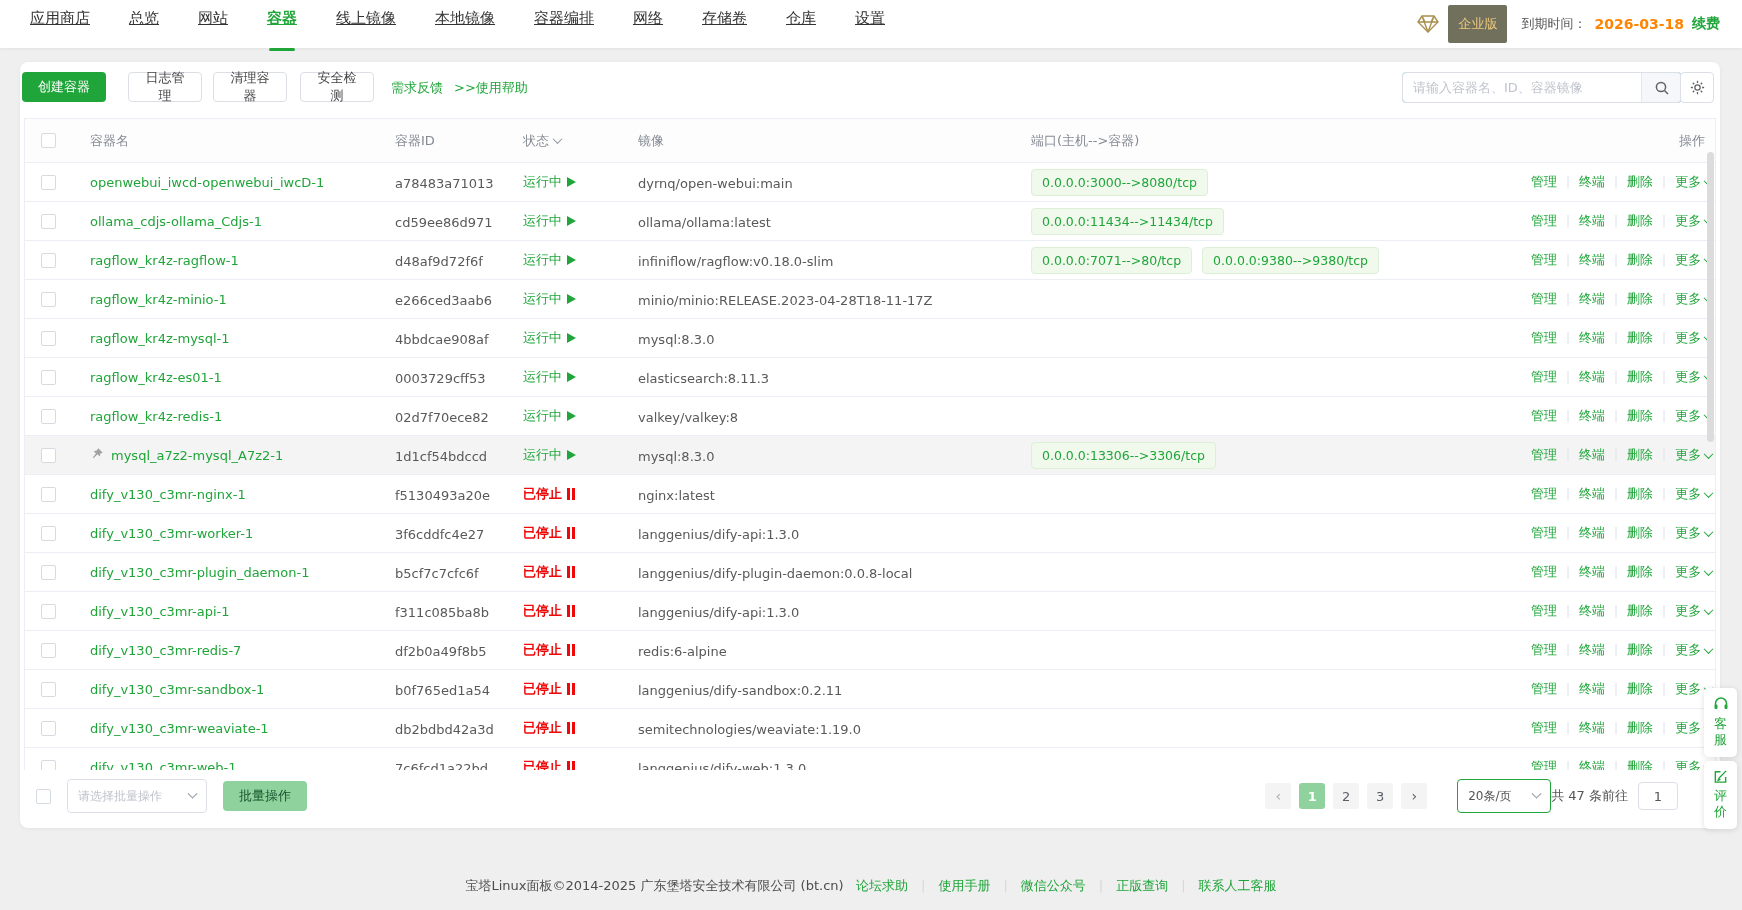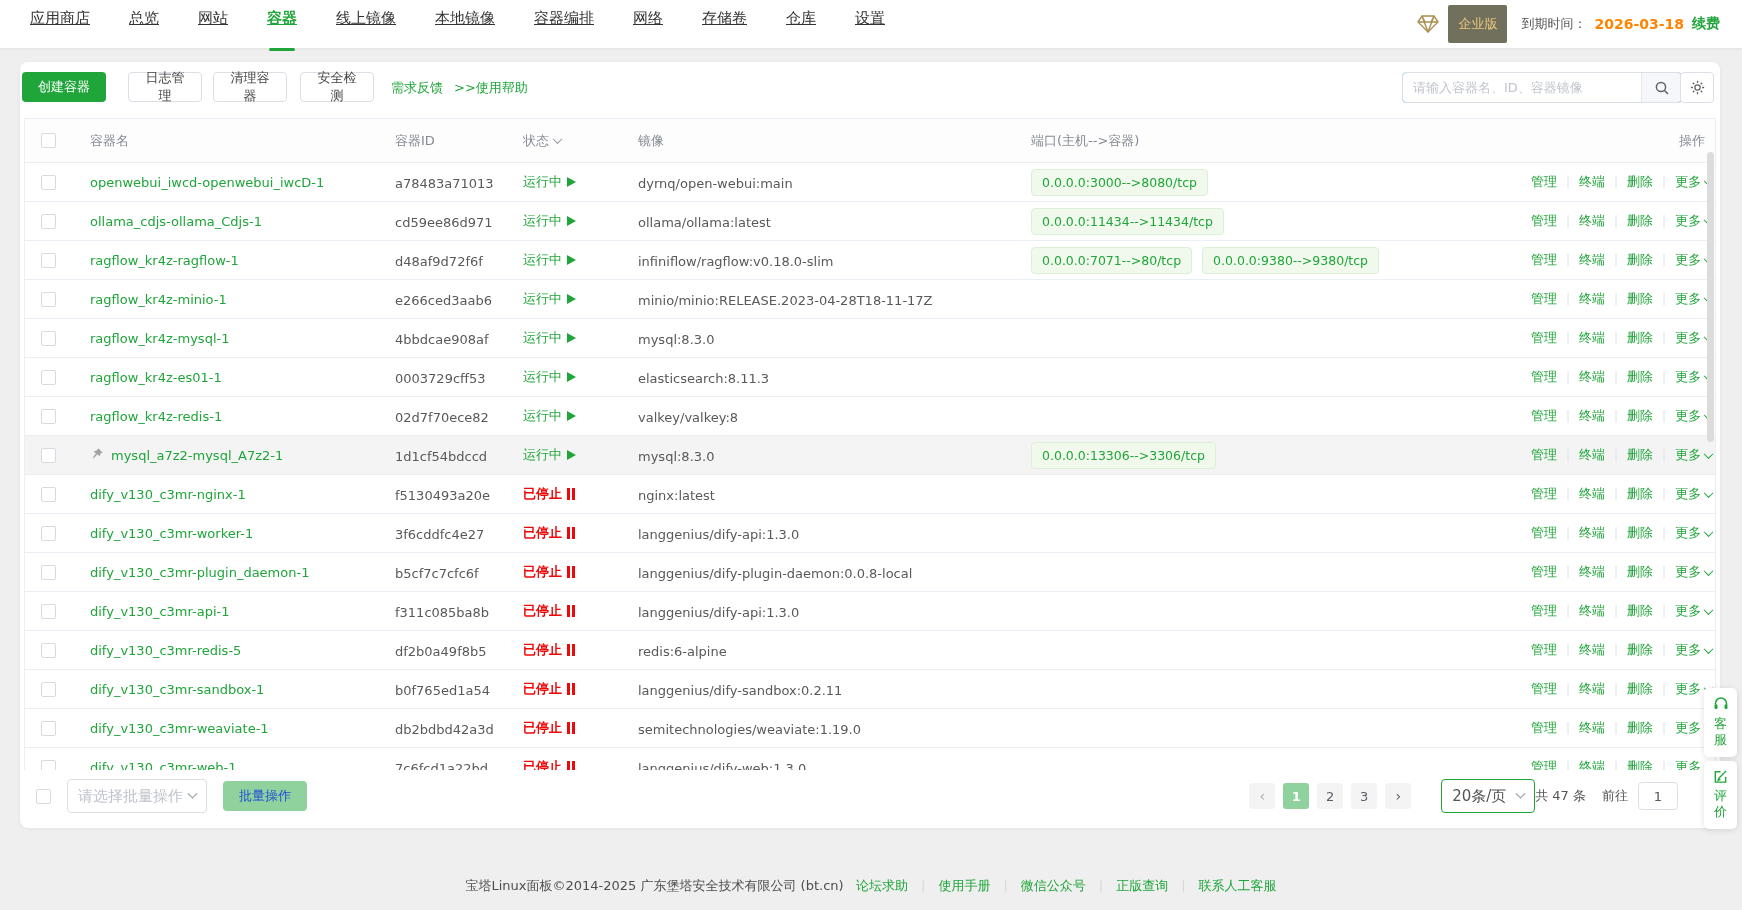--- a/index.html
+++ b/index.html
@@ -66,23 +66,23 @@
   .act-link { color:#20a53a; font-size:13px; cursor:pointer; display:inline-flex; align-items:center; gap:4px; }
   .act-sep { color:#e0e3e9; margin:0 9px; font-size:12px; }
   .chev { width:7px; height:7px; border-right:1.4px solid currentColor; border-bottom:1.4px solid currentColor;
           transform:rotate(45deg) translate(-1px,-1px); display:inline-block; }
   .chev-gray { color:#8f949c; }
   .scroll-thumb { position:absolute; right:6px; top:90px; width:7px; height:290px; background:#dcdcdc; border-radius:4px; cursor:pointer; }
   
   .bottombar { position:absolute; top:715px; left:0; width:100%; height:34px; }
   .batch-left { position:absolute; left:16px; top:2px; display:flex; align-items:center; gap:16px; }
   .sel { height:30px; border:1px solid #dcdfe6; border-radius:4px; background:#fff; display:flex; align-items:center;
-         justify-content:space-between; padding:16px 10px; font-size:15px; color:#bfc3cb; cursor:pointer; }
+         justify-content:space-between; padding:16px 10px; font-size:12px; color:#bfc3cb; cursor:pointer; }
   .batch-sel { width:140px; }
-  .btn-soft { background:#90d29d; color:#1d4ed8; border:none; height:30px; padding:0 16px; border-radius:4px; font-size:13px; cursor:pointer; }
+  .btn-soft { background:#90d29d; color:#14532d; border:none; height:30px; padding:0 16px; border-radius:4px; font-size:13px; cursor:pointer; }
   .pager { position:absolute; right:42px; top:2px; display:flex; align-items:center; }
   .pg { min-width:26px; height:26px; border-radius:3px; background:#f4f4f5; color:#5a5e66; font-size:13px;
         display:flex; align-items:center; justify-content:center; margin-right:8px; cursor:pointer; }
   .pg.active { background:#90d29d; color:#fff; font-weight:bold; }
   .pg-arrow { font-size:14px; color:#a7abb3; }
   .size-sel { width:94px; margin-left:22px; border-color:#20a53a; color:#555; }
   .total-txt { font-size:13px; color:#555; white-space:nowrap; }
   .goto-input { width:40px; height:28px; margin-left:10px; border:1px solid #dcdfe6; border-radius:4px;
                 text-align:center; font-size:13px; color:#555; outline:none; font-family:inherit; }
   
@@ -490,21 +490,21 @@
             <span class="act-link">删除</span>
             <span class="act-sep">|</span>
             <span class="act-link">更多<span class="chev"></span></span>
           </div>
         </div>
         <div class="trow">
           <div class="c1">
             <span class="cb"></span>
           </div>
           <div class="c2">
-            <span class="name-link">dify_v130_c3mr-redis-5</span>
+            <span class="name-link">dify_v130_c3mr-redis-7</span>
           </div>
           <div class="c3"><span class="cell-txt">df2b0a49f8b5</span></div>
           <div class="c4">
             <span class="st-stop">已停止</span>
             <span class="pause-ico">
               <i></i>
               <i></i>
             </span>
           </div>
           <div class="c5"><span class="cell-txt">redis:6-alpine</span></div>
@@ -624,21 +624,21 @@
           <div class="pg">3</div>
         </span>
       <div class="pg">
           <span class="pg-arrow" style="color:#5a5e66;">›</span>
         </div>
       <div class="sel size-sel">
         <span style="color:#555;">20条/页</span>
         <span class="chev chev-gray" style="transform:rotate(45deg) translate(-2px,-2px);"></span>
       </div>
       <span class="total-txt">共 47 条</span>
-      <span class="total-txt" style="margin-left:16px;">前往</span>
+      <span class="total-txt" style="margin-left:0;">前往</span>
       <input class="goto-input" value="1" style="">
     </div>
   </div>
 </div>
 
 <div class="footer">
   <span>宝塔Linux面板©2014-2025 广东堡塔安全技术有限公司 (bt.cn)</span>
   <span id="footer-links"><span>&nbsp;&nbsp;</span><span class="flink">论坛求助</span><span class="fsep">|</span><span class="flink">使用手册</span><span class="fsep">|</span><span class="flink">微信公众号</span><span class="fsep">|</span><span class="flink">正版查询</span><span class="fsep">|</span><span class="flink">联系人工客服</span></span>
 </div>
 

